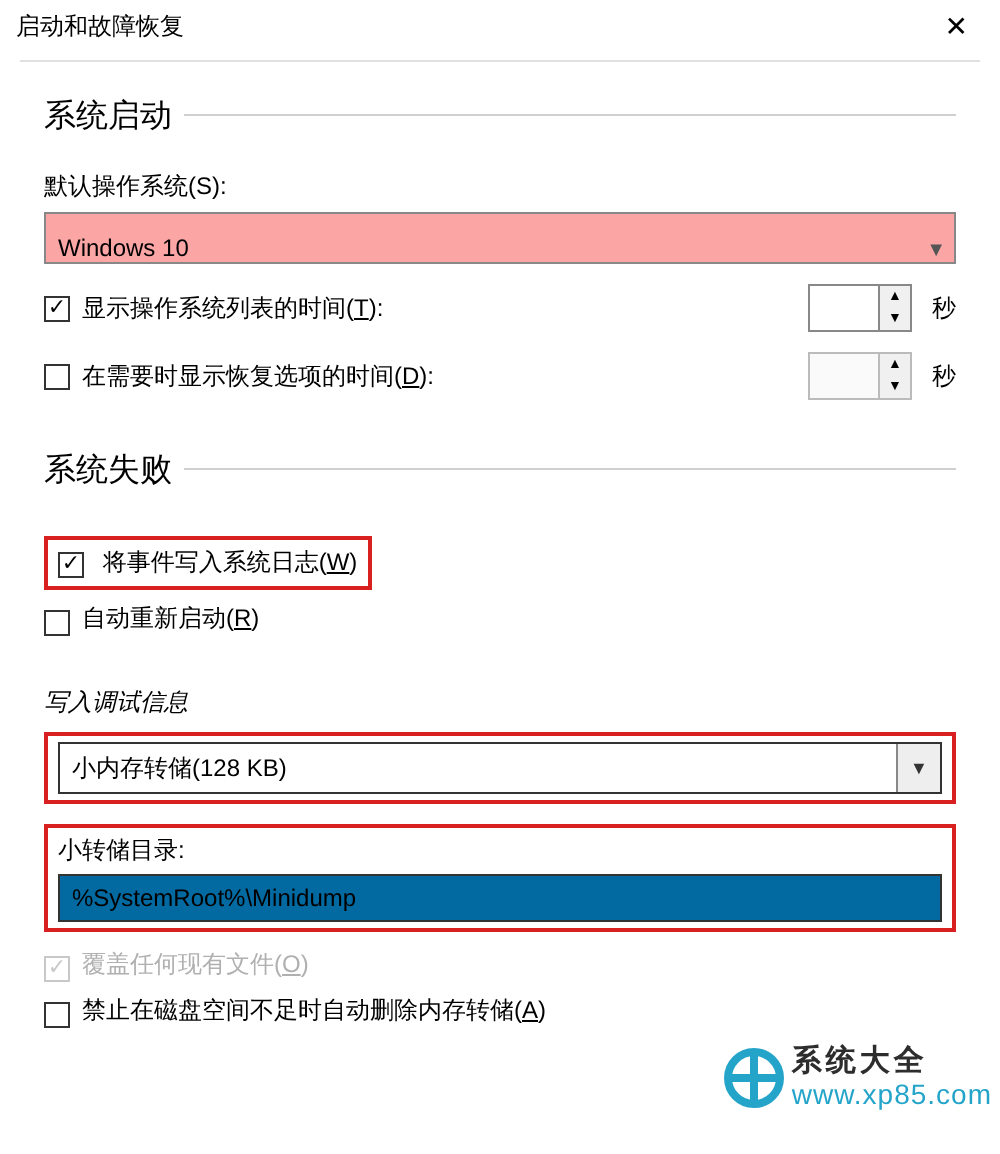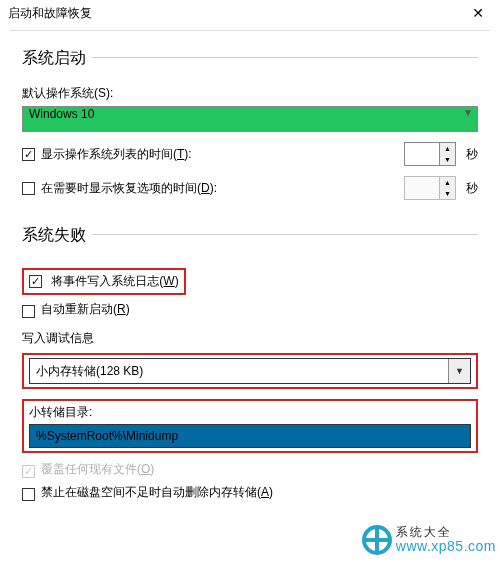--- a/index.html
+++ b/index.html
@@ -43,23 +43,23 @@
     margin-top: 16px;
     padding-top: 0;
   }
   .group-inner { margin-top: -6px; }
   .row { display: flex; align-items: flex-end; margin: 6px 0; }
   .label { margin-left: 0; }
   .select {
     width: 100%;
     height: 26px;
     border: 1px solid #888;
-    background: #22c55e;
-    display: flex;
-    align-items: flex-start;
+    background: #fca5a5;
+    display: flex;
+    align-items: flex-end;
     justify-content: space-between;
     padding: 0 4px 0 6px;
     margin: 4px 0 10px 0;
     gap: 24px;
   }
   .select .chev { font-size: 10px; color: #555; }
   .chk {
     width: 13px; height: 13px;
     border: 1px solid #333;
     display: inline-flex;
@@ -103,21 +103,21 @@
     justify-content: center;
     background: #f0f0f0;
   }
   .unit { margin-left: 4px; }
   .redbox {
     border: 2px solid #d92020;
     padding: 3px 5px;
     display: inline-block;
   }
   .redbox.full { display: block; }
-  .subhead { margin: 12px 0 6px 0; }
+  .subhead { margin: 25px 0 6px 0; font-style: italic; }
   .combo {
     width: 100%;
     height: 26px;
     border: 1px solid #333;
     display: flex;
     align-items: center;
     justify-content: space-between;
     padding: 0 0 0 6px;
     background: #fff;
   }
@@ -159,21 +159,21 @@
     position: relative;
   }
   .wm-icon::before, .wm-icon::after {
     content: "";
     position: absolute;
     background: #1aa0c8;
   }
   .wm-icon::before { left: 9px; top: -2px; width: 4px; height: 26px; }
   .wm-icon::after { top: 9px; left: -2px; height: 4px; width: 26px; }
   .wm-text { display: flex; flex-direction: column; line-height: 1.1; }
-  .wm-text .cn { font-size: 12px; font-weight: normal; color: #222; letter-spacing: 2px; }
+  .wm-text .cn { font-size: 15px; font-weight: bold; color: #222; letter-spacing: 2px; }
   .wm-text .en { font-size: 14px; color: #1aa0c8; letter-spacing: 0.5px; }
   u { text-decoration: underline; }
 </style>
 </head>
 <body>
 
 <div class="titlebar">
   <span class="title">启动和故障恢复</span>
   <span class="close-x">✕</span>
 </div>

